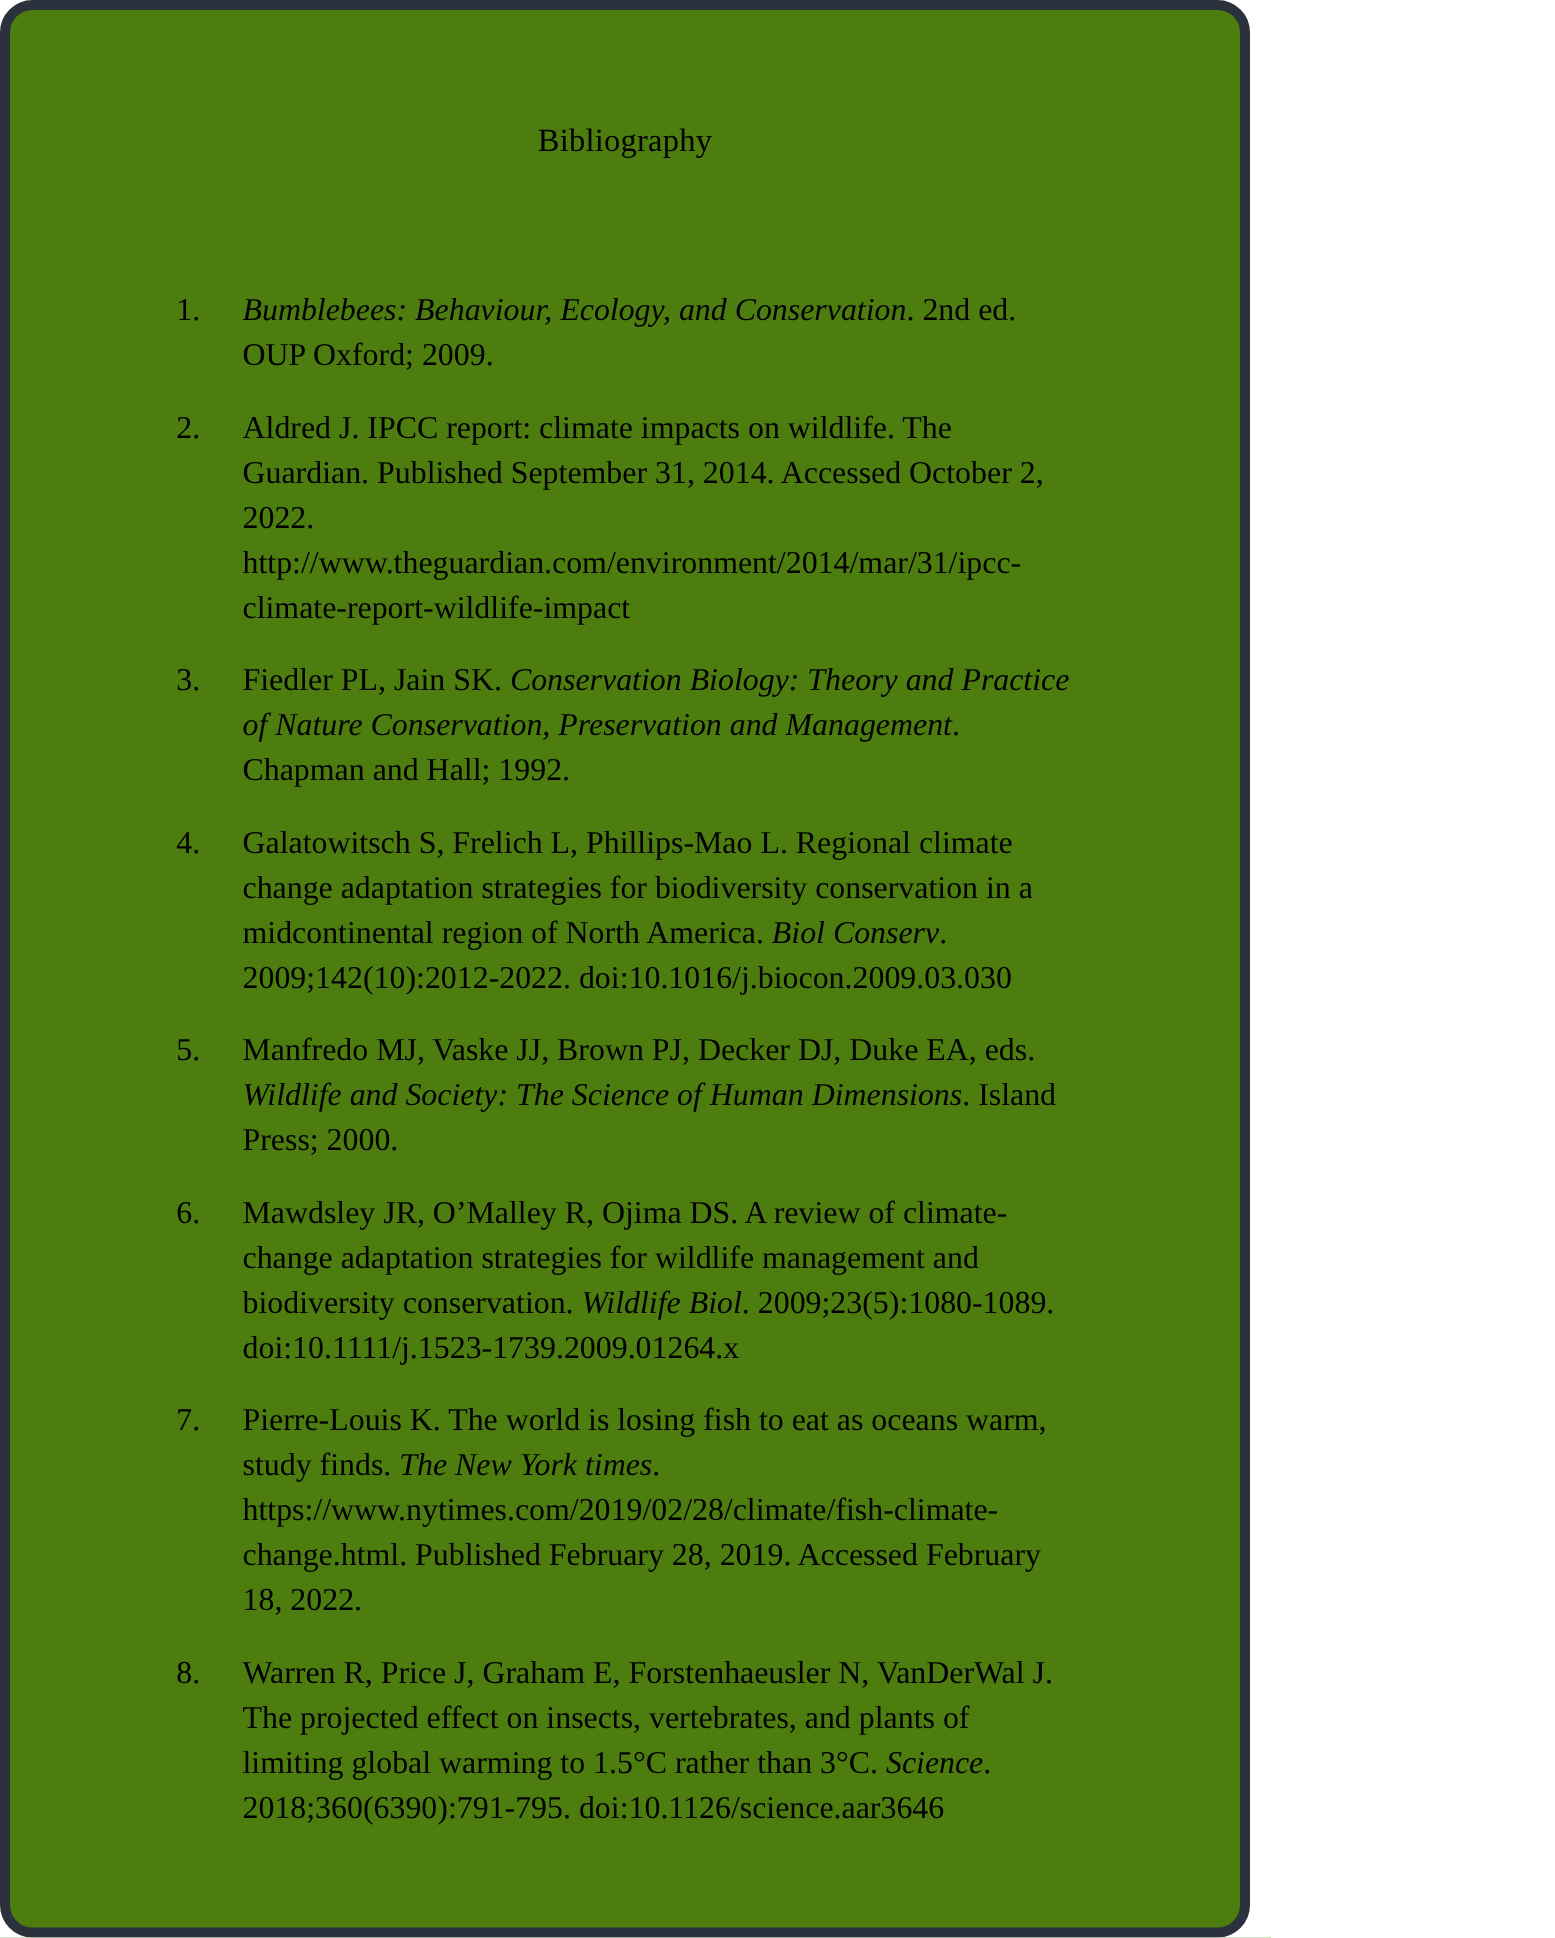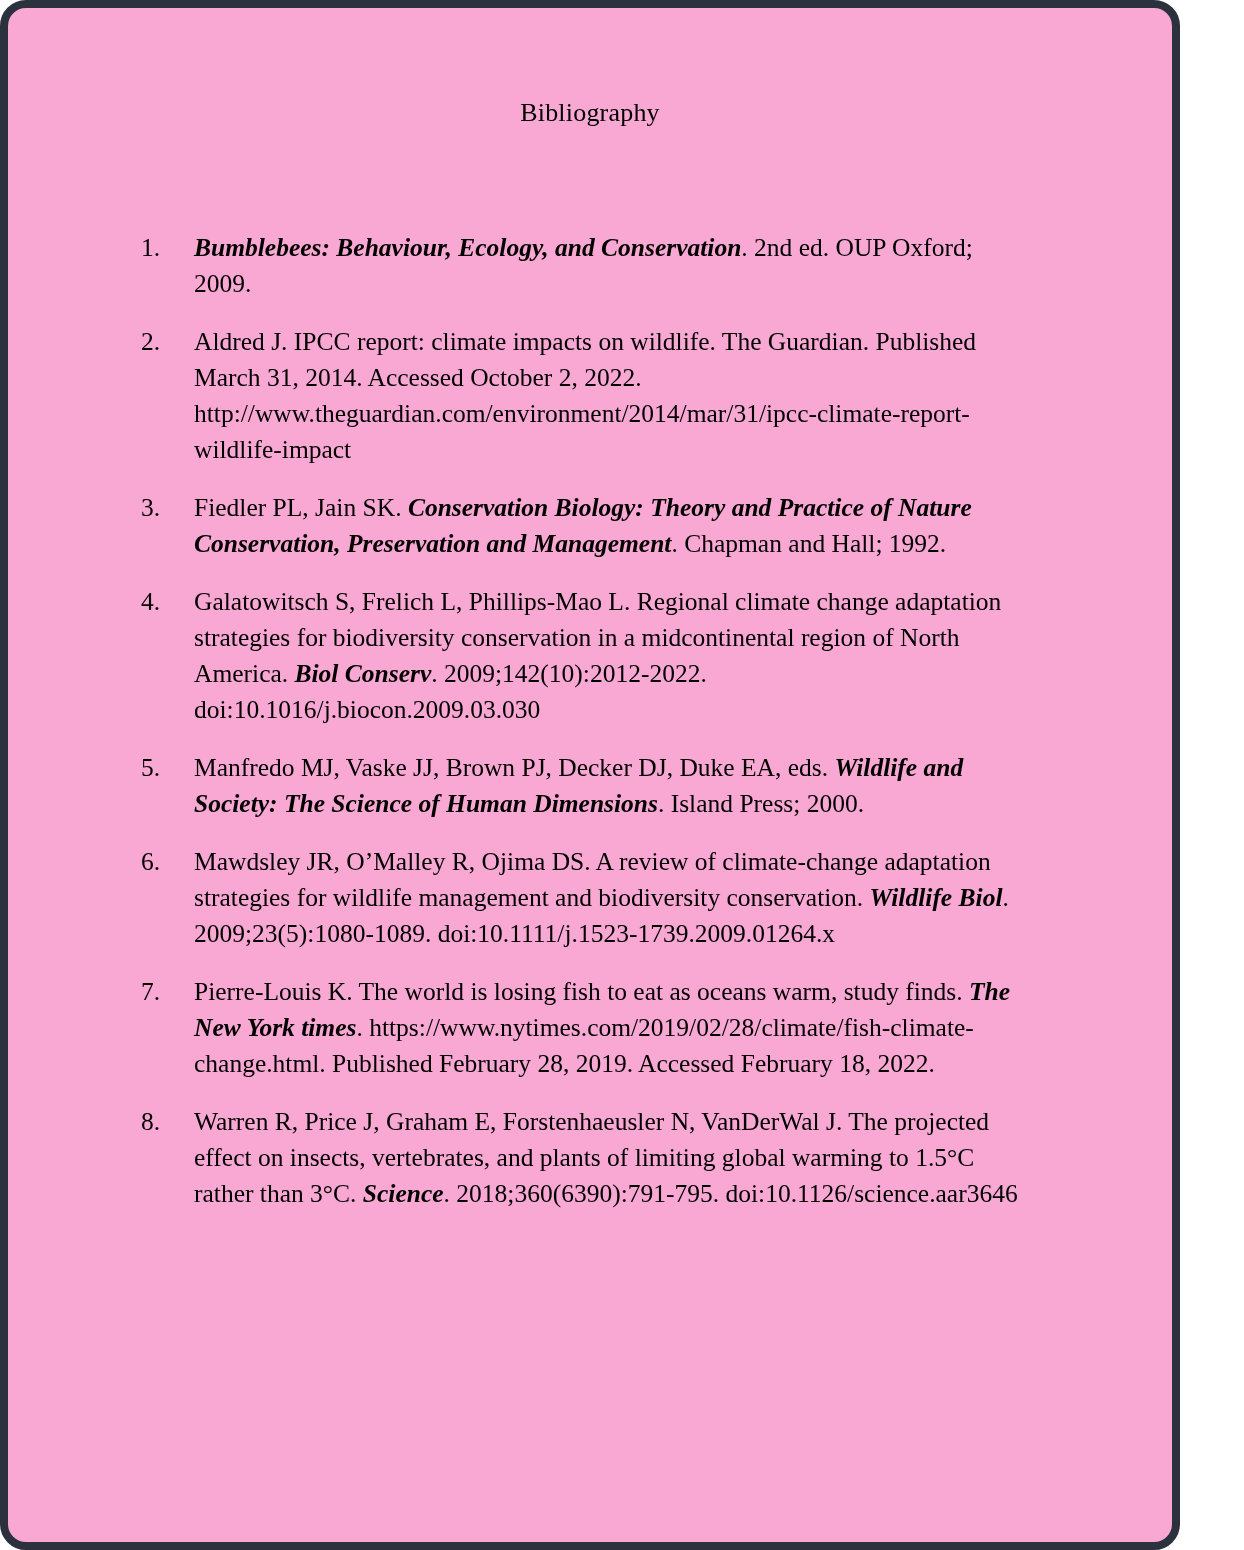--- a/index.html
+++ b/index.html
@@ -9,24 +9,24 @@
     background: #ffffff;
   }
 
   body {
     font-family: "Liberation Serif", "DejaVu Serif", serif;
     color: #000000;
   }
 
   .page {
     position: relative;
-    width: 1180px;
+    width: 1000px;
     height: 1550px;
     box-sizing: border-box;
-    background: #f9a8d4;
+    background: #4d7c0f;
     border: 8px solid #2b323d;
     border-radius: 26px;
     overflow: hidden;
   }
 
   .page-title {
     text-align: center;
     font-size: 26px;
     line-height: 1;
     margin: 0;
@@ -67,21 +67,20 @@
     font-size: 25.5px;
     line-height: 36px;
   }
 
   .bib-text {
     display: block;
   }
 
   .seg-italic {
     font-style: italic;
-    font-weight: bold;
   }
 
   .seg-roman {
     font-style: normal;
     text-align: right;
   }
 </style>
 </head>
 <body>
 
@@ -89,21 +88,21 @@
 
   <h1 class="page-title">Bibliography</h1>
 
   <ol class="bibliography-list">
       <li class="bib-entry">
         <span class="bib-number">1.</span>
         <span class="bib-text"><span class="seg-italic">Bumblebees: Behaviour, Ecology, and Conservation</span><span class="seg-roman">. 2nd ed. OUP Oxford; 2009.</span></span>
       </li>
       <li class="bib-entry">
         <span class="bib-number">2.</span>
-        <span class="bib-text"><span class="seg-roman">Aldred J. IPCC report: climate impacts on wildlife. The Guardian. Published March 31, 2014. Accessed October 2, 2022. http://www.theguardian.com/environment/2014/mar/31/ipcc-climate-report-wildlife-impact</span></span>
+        <span class="bib-text"><span class="seg-roman">Aldred J. IPCC report: climate impacts on wildlife. The Guardian. Published September 31, 2014. Accessed October 2, 2022. http://www.theguardian.com/environment/2014/mar/31/ipcc-climate-report-wildlife-impact</span></span>
       </li>
       <li class="bib-entry">
         <span class="bib-number">3.</span>
         <span class="bib-text"><span class="seg-roman">Fiedler PL, Jain SK. </span><span class="seg-italic">Conservation Biology: Theory and Practice of Nature Conservation, Preservation and Management</span><span class="seg-roman">. Chapman and Hall; 1992.</span></span>
       </li>
       <li class="bib-entry">
         <span class="bib-number">4.</span>
         <span class="bib-text"><span class="seg-roman">Galatowitsch S, Frelich L, Phillips-Mao L. Regional climate change adaptation strategies for biodiversity conservation in a midcontinental region of North America. </span><span class="seg-italic">Biol Conserv</span><span class="seg-roman">. 2009;142(10):2012-2022. doi:10.1016/j.biocon.2009.03.030</span></span>
       </li>
       <li class="bib-entry">

